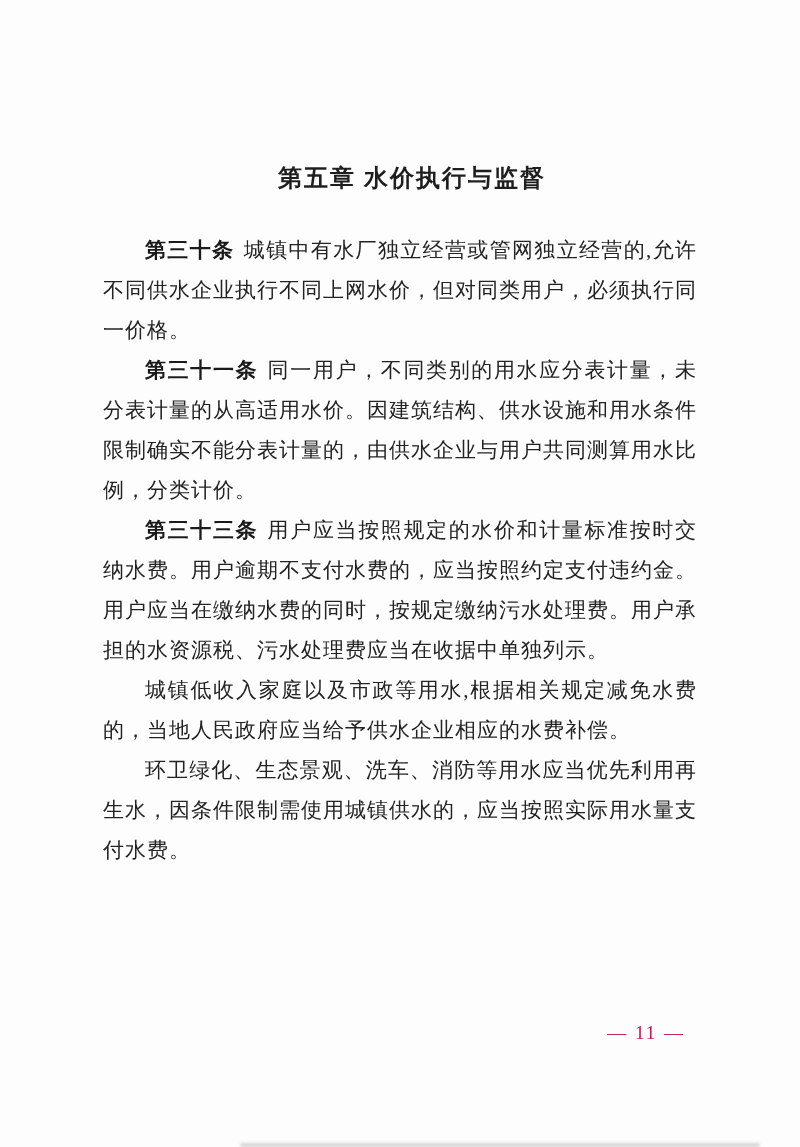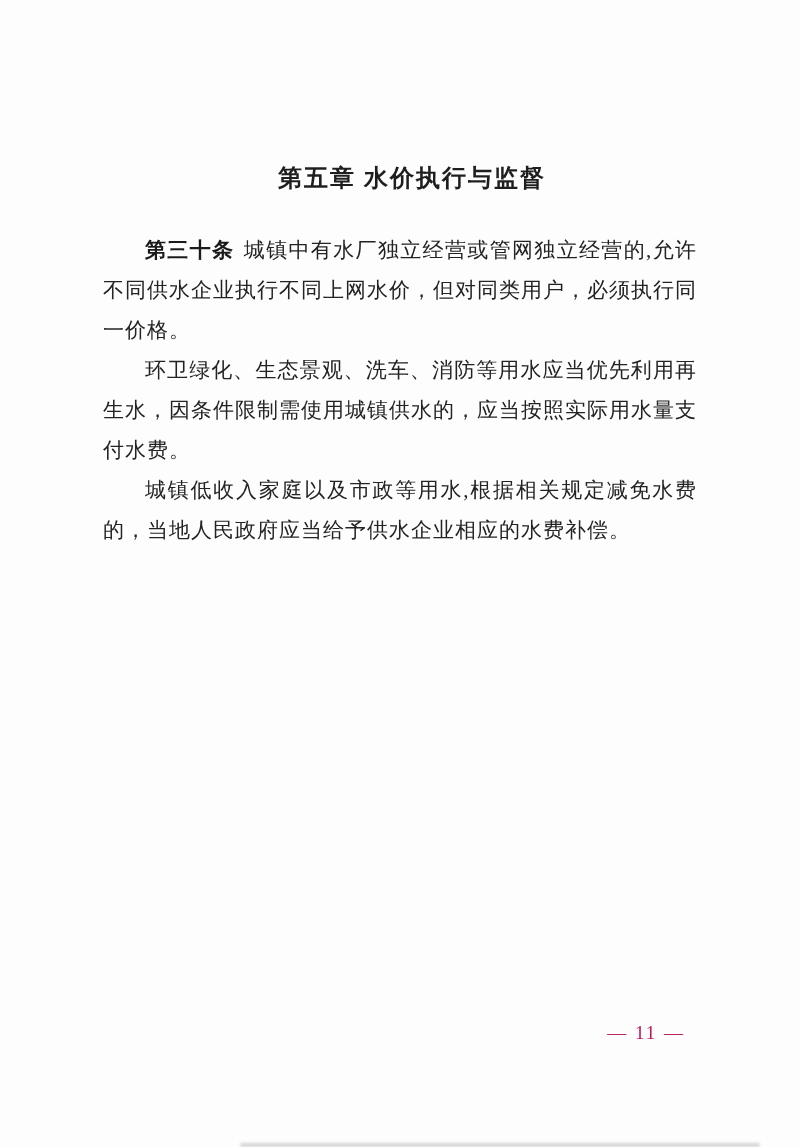--- a/index.html
+++ b/index.html
@@ -77,26 +77,28 @@
 <body>
 
 <div class="page">
 
   <h1 class="chapter-title">第五章 水价执行与监督</h1>
 
   <div class="body-text">
 
     <p class="para"><span class="article-label">第三十条</span><span>城镇中有水厂独立经营或管网独立经营的,允许不同供水企业执行不同上网水价，但对同类用户，必须执行同一价格。</span></p>
 
+    <p class="para"><span class="article-label">第三十一条</span><span>同一用户，不同类别的用水应分表计量，未分表计量的从高适用水价。因建筑结构、供水设施和用水条件限制确实不能分表计量的，由供水企业与用户共同测算用水比例，分类计价。</span></p>
 
 
+    <p class="para"><span class="article-label">第三十三条</span><span>用户应当按照规定的水价和计量标准按时交纳水费。用户逾期不支付水费的，应当按照约定支付违约金。用户应当在缴纳水费的同时，按规定缴纳污水处理费。用户承担的水资源税、污水处理费应当在收据中单独列示。</span></p>
+
+    <p class="para"><span>城镇低收入家庭以及市政等用水,根据相关规定减免水费的，当地人民政府应当给予供水企业相应的水费补偿。</span></p>
 
     <p class="para"><span>环卫绿化、生态景观、洗车、消防等用水应当优先利用再生水，因条件限制需使用城镇供水的，应当按照实际用水量支付水费。</span></p>
-
-    <p class="para"><span>城镇低收入家庭以及市政等用水,根据相关规定减免水费的，当地人民政府应当给予供水企业相应的水费补偿。</span></p>
 
   </div>
 
   <div class="page-number">— 11 —</div>
 
   <div class="scan-artifact"></div>
 
 </div>
 
 </body></html>

